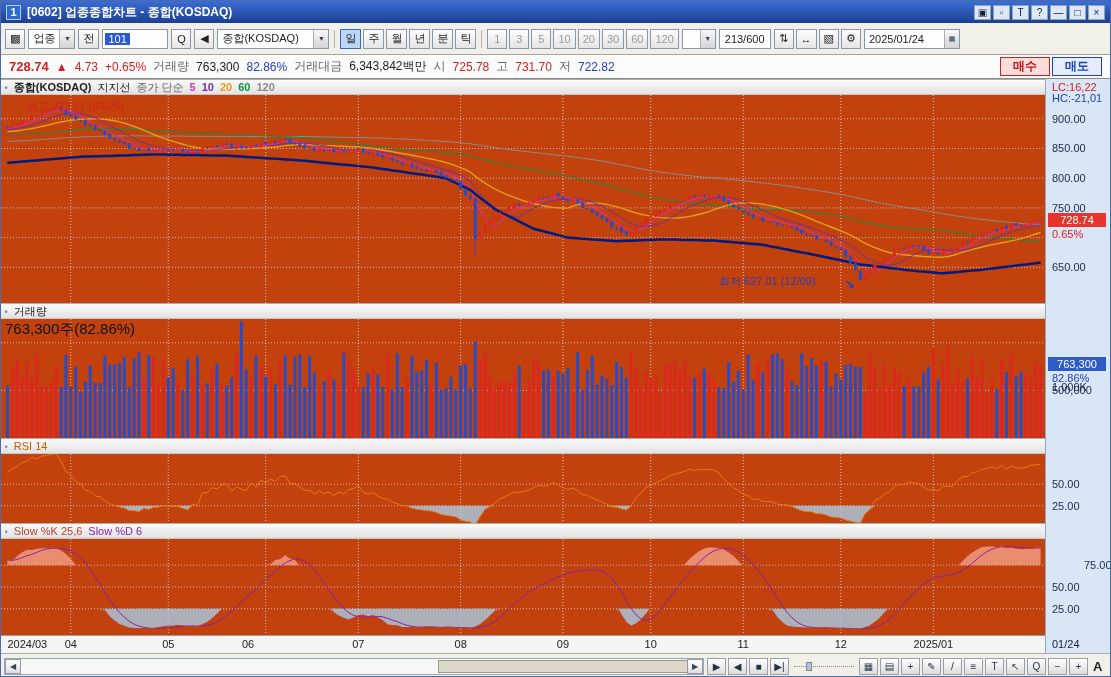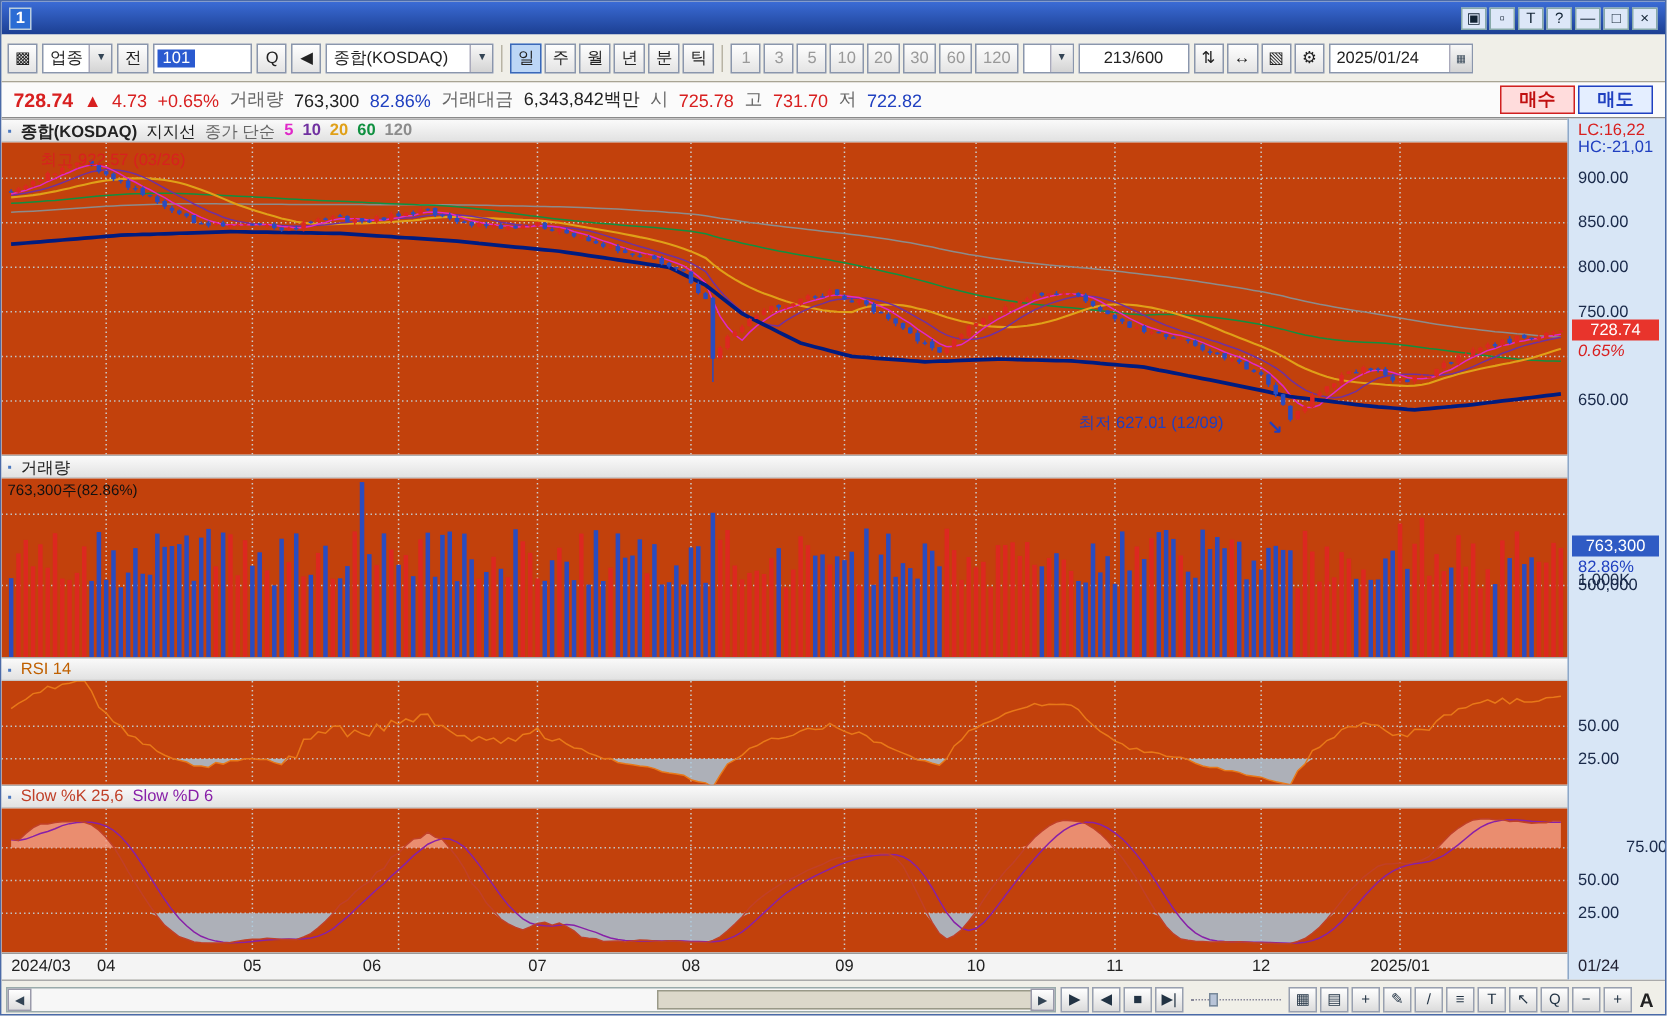--- a/index.html
+++ b/index.html
@@ -23,36 +23,36 @@
   .tbtn { height:20px; min-width:20px; border:1px solid #8a96ac; background:linear-gradient(#fefefe,#e4e4e4);
     padding:0 4px; display:flex; align-items:center; justify-content:center; font-size:11px; }
   .tbtn.active { background:#bcd6f6; border-color:#3a68b8; }
   .tbtn.dim { color:#999; }
   .group { display:flex; gap:2px; align-items:center; }
   .combo { height:20px; border:1px solid #8a96ac; background:#fff; display:flex; align-items:center; padding-left:4px; gap:4px; }
   .combo .arrow { width:15px; height:18px; background:linear-gradient(#f8f8f8,#d4d4d4); border-left:1px solid #aab;
     display:flex; align-items:center; justify-content:center; font-size:7px; color:#345; }
   .code-input { width:66px; height:20px; border:1px solid #8a96ac; background:#fff; display:flex; align-items:center; padding:0 2px; }
   .code-input .sel { background:#2a5ad0; color:#fff; padding:0 3px; font-size:11px; }
-  .counter { height:20px; border:1px solid #8a96ac; background:#fff; padding:0 16px; display:flex; align-items:center; }
+  .counter { height:20px; border:1px solid #8a96ac; background:#fff; padding:0 5px; display:flex; align-items:center; }
   .vsep { width:1px; height:18px; background:#b8b4a4; margin:0 2px; }
   
   .inforow { height:24px; background:#fbfbfb; border-bottom:1px solid #8a8a8a; display:flex; align-items:center; padding:0 8px; gap:7px; font-size:12px; }
   .red { color:#d82020; } .blue { color:#2040c0; } .glabel-txt { color:#666; }
   .big { font-size:13px; font-weight:bold; }
   .buybtn { height:19px; padding:0 12px; border:1px solid #d02020; background:#ffdcdc; color:#c01010; font-weight:bold; display:flex; align-items:center; }
   .sellbtn { height:19px; padding:0 12px; border:1px solid #2040c0; background:#e4eeff; color:#2040c0; font-weight:bold; display:flex; align-items:center; }
   
   .chart-wrap { position:absolute; top:78px; left:0; width:1046px; height:556px; background:#fff; }
   .pane-header { height:16px; background:linear-gradient(#fafafa,#e2e2e2); border-top:1px solid #aeaeae; border-bottom:1px solid #c6c6c6;
     display:flex; align-items:center; gap:6px; padding:0 4px; font-size:11px; }
   .ph-icon { color:#4a78c0; font-size:8px; }
   .plot { position:relative; background:#c2410c; }
   .plot svg { display:block; }
-  .vol-text { position:absolute; left:4px; top:1px; font-size:10px; color:#111; }
+  .vol-text { position:absolute; left:4px; top:1px; font-size:15px; color:#111; }
   .bold { font-weight:bold; }
   .rsi-title { color:#c06000; }
   .k-label { color:#c04028; } .d-label { color:#8820a8; }
   
   .gutter { position:absolute; top:78px; right:0; width:65px; height:574px; background:#d8e6f6;
     border-left:1px solid #8ea8c8; font-size:11px; color:#1a2a4a; z-index:3; }
   .glabel { position:absolute; left:6px; white-space:nowrap; }
   .ptag { position:absolute; left:2px; width:58px; text-align:center; font-size:11px; color:#fff; padding:1px 0; }
   
   .xaxis { position:absolute; top:634px; left:0; width:1046px; height:18px; background:#f4f4f4; border-top:1px solid #999; }
@@ -69,20 +69,21 @@
   .mini-slider { width:64px; height:17px; position:relative; }
   .mini-slider .line { position:absolute; left:2px; right:2px; top:8px; border-top:1px dotted #889; }
   .mini-slider .dot { position:absolute; left:14px; top:4px; width:6px; height:9px; background:#b8c4d8; border:1px solid #789; }
   .a-label { font-weight:bold; font-size:13px; color:#222; margin-left:2px; }
 </style>
 </head>
 <body>
 
 <div class="titlebar">
   <div class="badge">1</div>
+  <div class="title">[0602] 업종종합차트 - 종합(KOSDAQ)</div>
   <div class="tb-icons">
     <div class="tb-btn">▣</div>
     <div class="tb-btn">▫</div>
     <div class="tb-btn">T</div>
     <div class="tb-btn">?</div>
     <div class="tb-btn">―</div>
     <div class="tb-btn">□</div>
     <div class="tb-btn">×</div>
   </div>
 </div>
@@ -919,21 +920,21 @@
 
 <div id="gutter" class="gutter">
     <div class="glabel" style="top: 2px; color: rgb(216, 32, 32);">LC:16,22</div>
     <div class="glabel" style="top: 13px; color: rgb(32, 64, 192);">HC:-21,01</div>
     <div class="glabel" style="top: 33.7714px;">900.00</div>
     <div class="glabel" style="top: 63.4857px;">850.00</div>
     <div class="glabel" style="top: 93.2px;">800.00</div>
     <div class="glabel" style="top: 122.914px; text-align: center;">750.00</div>
     <div class="glabel" style="top: 182.343px;">650.00</div>
     <div class="ptag" style="top: 133.549px; background: rgb(232, 52, 44);">728.74</div>
-    <div class="glabel" style="top: 148.549px; color: rgb(216, 32, 32); font-style: italic;">0.65%</div>
+    <div class="glabel" style="top: 148.549px; color: rgb(216, 32, 32);">0.65%</div>
     <div class="glabel" style="top: 257.8px; margin-top: 44px;">1,000K</div>
     <div class="glabel" style="top: 305.4px;">500,000</div>
     <div class="ptag" style="top: 278.334px; background: rgb(47, 91, 196);">763,300</div>
     <div class="glabel" style="top: 293.334px; color: rgb(32, 64, 192);">82.86%</div>
     <div class="glabel" style="top: 399.188px;">50.00</div>
     <div class="glabel" style="top: 420.75px;">25.00</div>
     <div class="glabel" style="top: 480.182px; margin-left: 32px;">75.00</div>
     <div class="glabel" style="top: 502px;">50.00</div>
     <div class="glabel" style="top: 523.818px;">25.00</div>
     <div class="glabel" style="top: 559px; color: rgb(34, 34, 51);">01/24</div>

